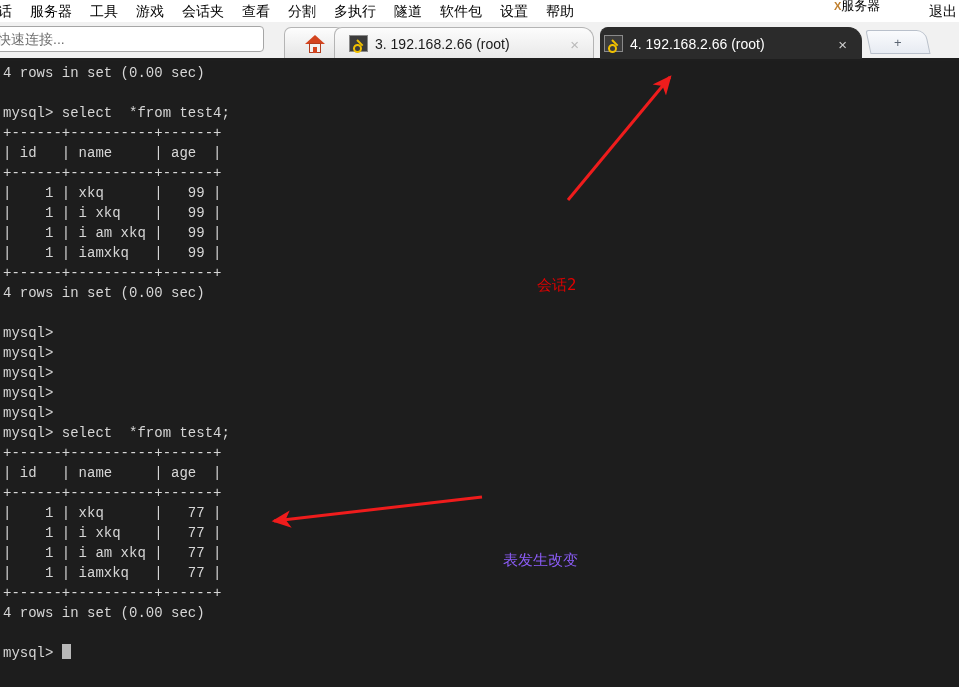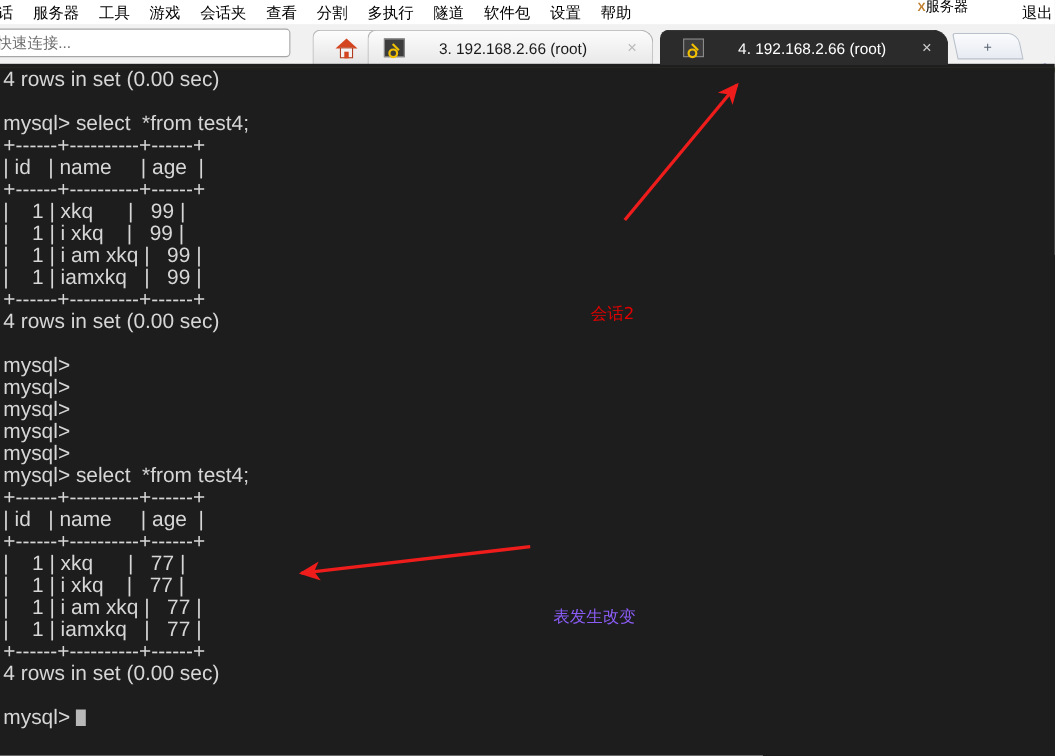--- a/index.html
+++ b/index.html
@@ -94,21 +94,21 @@
     background:linear-gradient(#fcfcfc,#e8e8e8);
     border:1px solid #b4b4b4; border-bottom:none;
     border-radius:8px 12px 0 0;
     padding-left:14px;
   }
   .tab-active{
     left:600px; width:262px;
     background:#2b2b2b;
     border:1px solid #2b2b2b; border-bottom:none;
     border-radius:8px 14px 0 0;
-    padding-left:20px;
+    padding-left:3px;
     color:#ffffff;
     z-index:5;
   }
   .tab-newbtn{
     left:868px; top:8px; width:60px; height:24px;
     background:linear-gradient(#fafbfd,#e7ebf2);
     border:1px solid #b9c0cb;
     border-radius:3px 9px 0 0;
     justify-content:center;
     transform:skewX(12deg);
@@ -143,21 +143,21 @@
     content:""; position:absolute; left:3px; top:8px;
     width:5px; height:5px; border-radius:50%;
     border:2px solid #f0c000;
   }
   .key-icon:after{
     content:""; position:absolute; left:7px; top:3px;
     width:8px; height:2px; background:#f0c000;
     transform:rotate(45deg); transform-origin:left center;
   }
 
-  .tab-label{ overflow:hidden; text-overflow:clip;margin-left:24px; }
+  .tab-label{ overflow:hidden; text-overflow:clip; }
   .tab-inactive .tab-label{ color:#1a1a1a; }
   .tab-close{
     position:absolute; right:14px; top:50%;
     transform:translateY(-50%);
     font-size:15px; color:#b9b9b9; line-height:1;
   }
   .tab-active .tab-close{ color:#cfcfcf; }
 
   .right-icon{
     position:absolute; left:944px; top:30px;
@@ -168,22 +168,22 @@
 
   
   .terminal{
     position:absolute; left:0; top:61px;
     width:959px; height:626px;
     background:#1d1d1d;
     overflow:hidden;
   }
   .term-text{
     position:absolute; left:3px; top:2px;
-    font-family:Liberation Sans, sans-serif;
-    font-size:19px;
+    font-family:Liberation Mono, monospace;
+    font-size:14px;
     line-height:20px;
     color:#d6d6d6;
     white-space:pre;
     letter-spacing:0px;
   }
   .cursor{
     display:inline-block;
     width:9px; height:15px;
     background:#b8b8b8;
     vertical-align:-2px;

